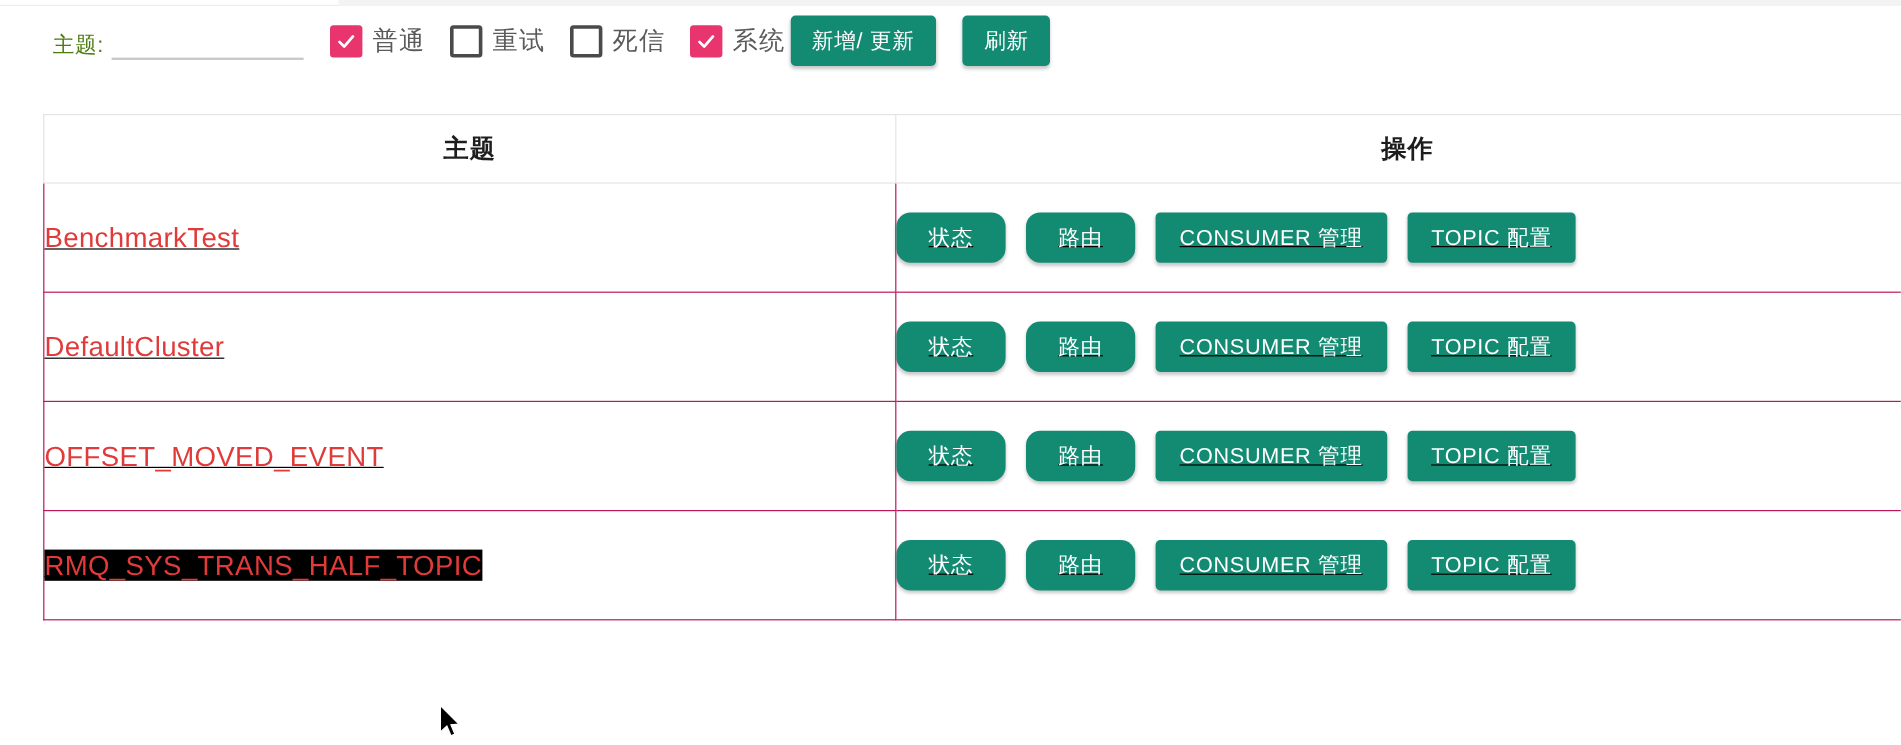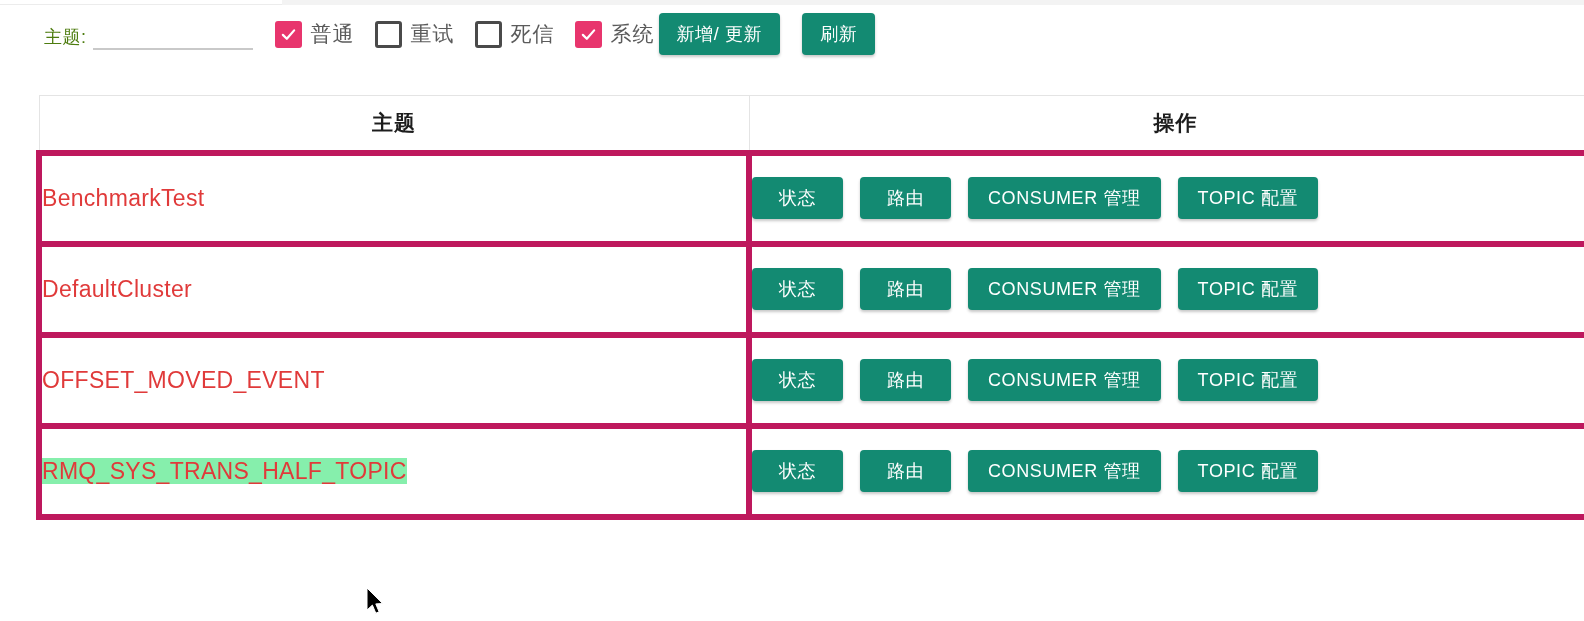--- a/index.html
+++ b/index.html
@@ -154,54 +154,55 @@
     font-size: 21px;
     font-weight: bold;
     color: #1d1d1d;
     text-align: center;
     background: #ffffff;
     letter-spacing: 1px;
     padding: 0;
   }
   table.tbl tbody td {
     height: 91px;
-    border: 6px solid #be185d;
+    border: 1px solid #be185d;
     background: #ffffff;
     padding: 0;
     vertical-align: middle;
+    text-decoration: underline;
   }
   td.topic-cell {
     padding-left: 11px;
   }
   .topic-link {
     color: #e03a3a;
     font-size: 23px;
     letter-spacing: .3px;
     white-space: nowrap;
     cursor: pointer;
     text-decoration: none;
     display: inline;
   }
   .topic-link.selected {
-    background: #86efac;
+    background: #000000;
   }
   td.op-cell {
     padding-left: 15px;
   }
   .op-row {
     display: flex;
     align-items: center;
     gap: 17px;
   }
   .op-row .btn {
     height: 42px;
     padding: 0 20px;
     font-size: 18px;
   }
-  .btn-narrow { min-width: 91px; }
+  .btn-narrow { min-width: 91px; border-radius: 12px; }
 
   
   .cursor {
     position: absolute;
     left: 365px; top: 587px;
     width: 20px; height: 30px;
     pointer-events: none;
   }
 </style>
 </head>

